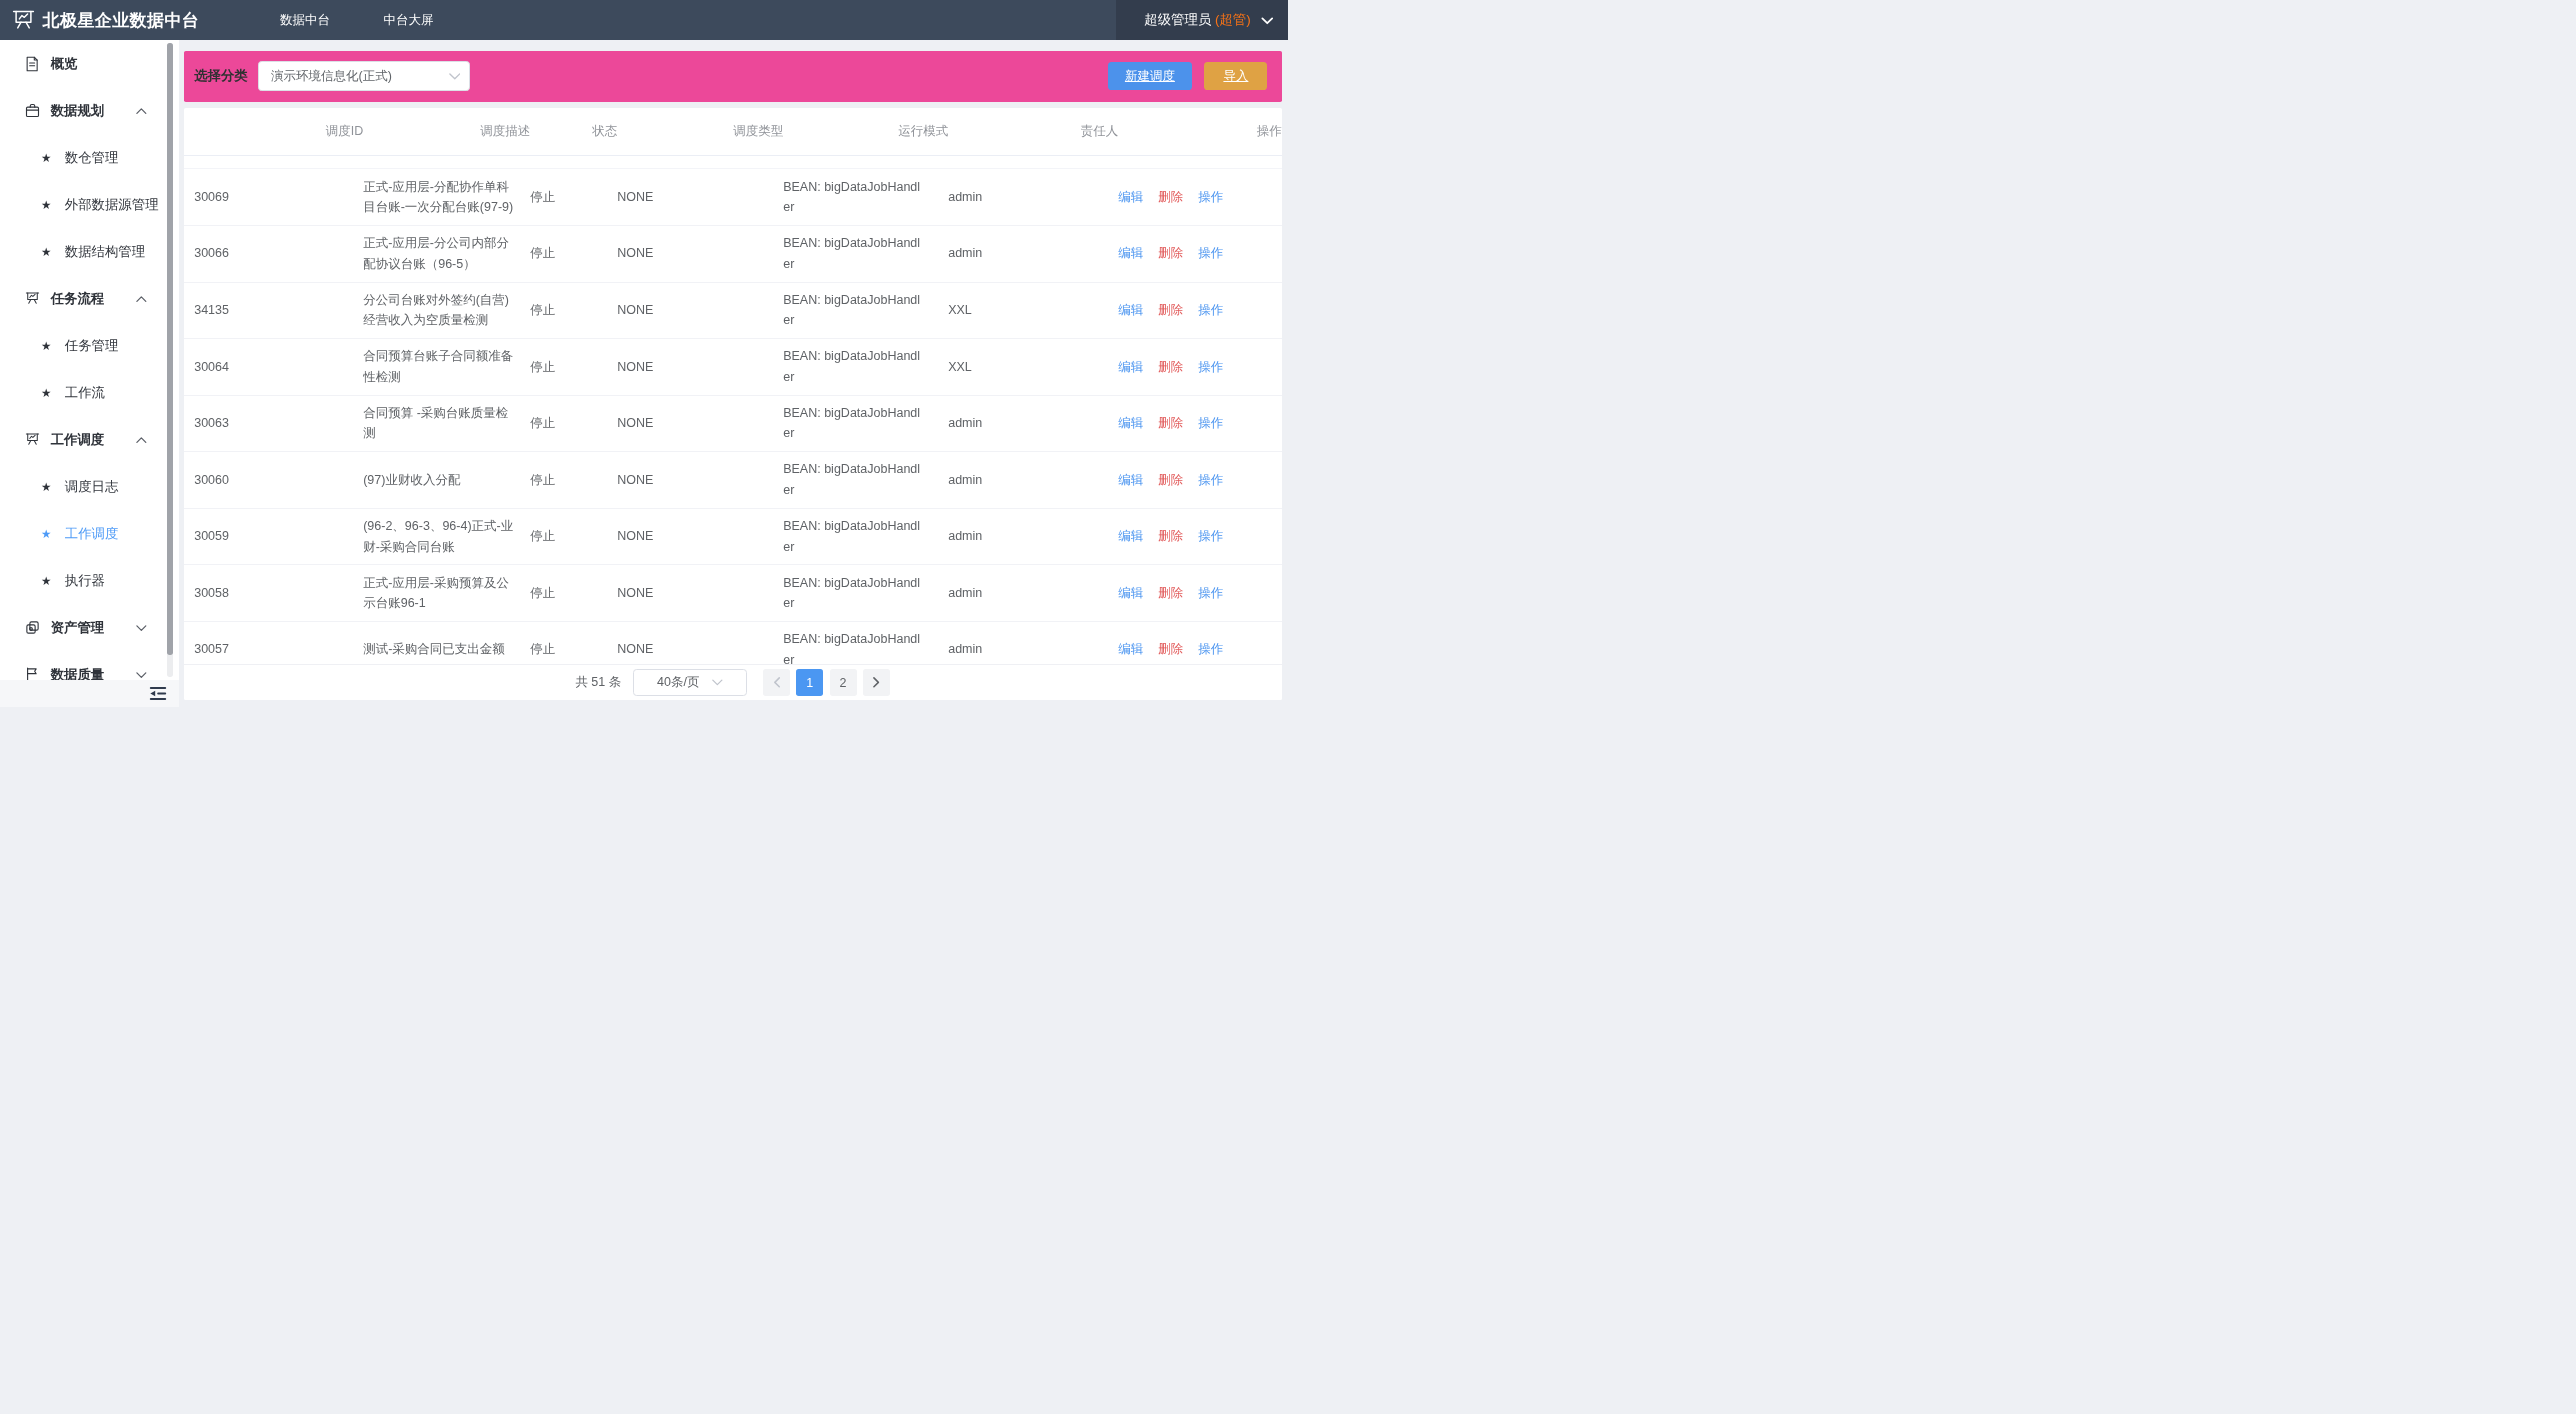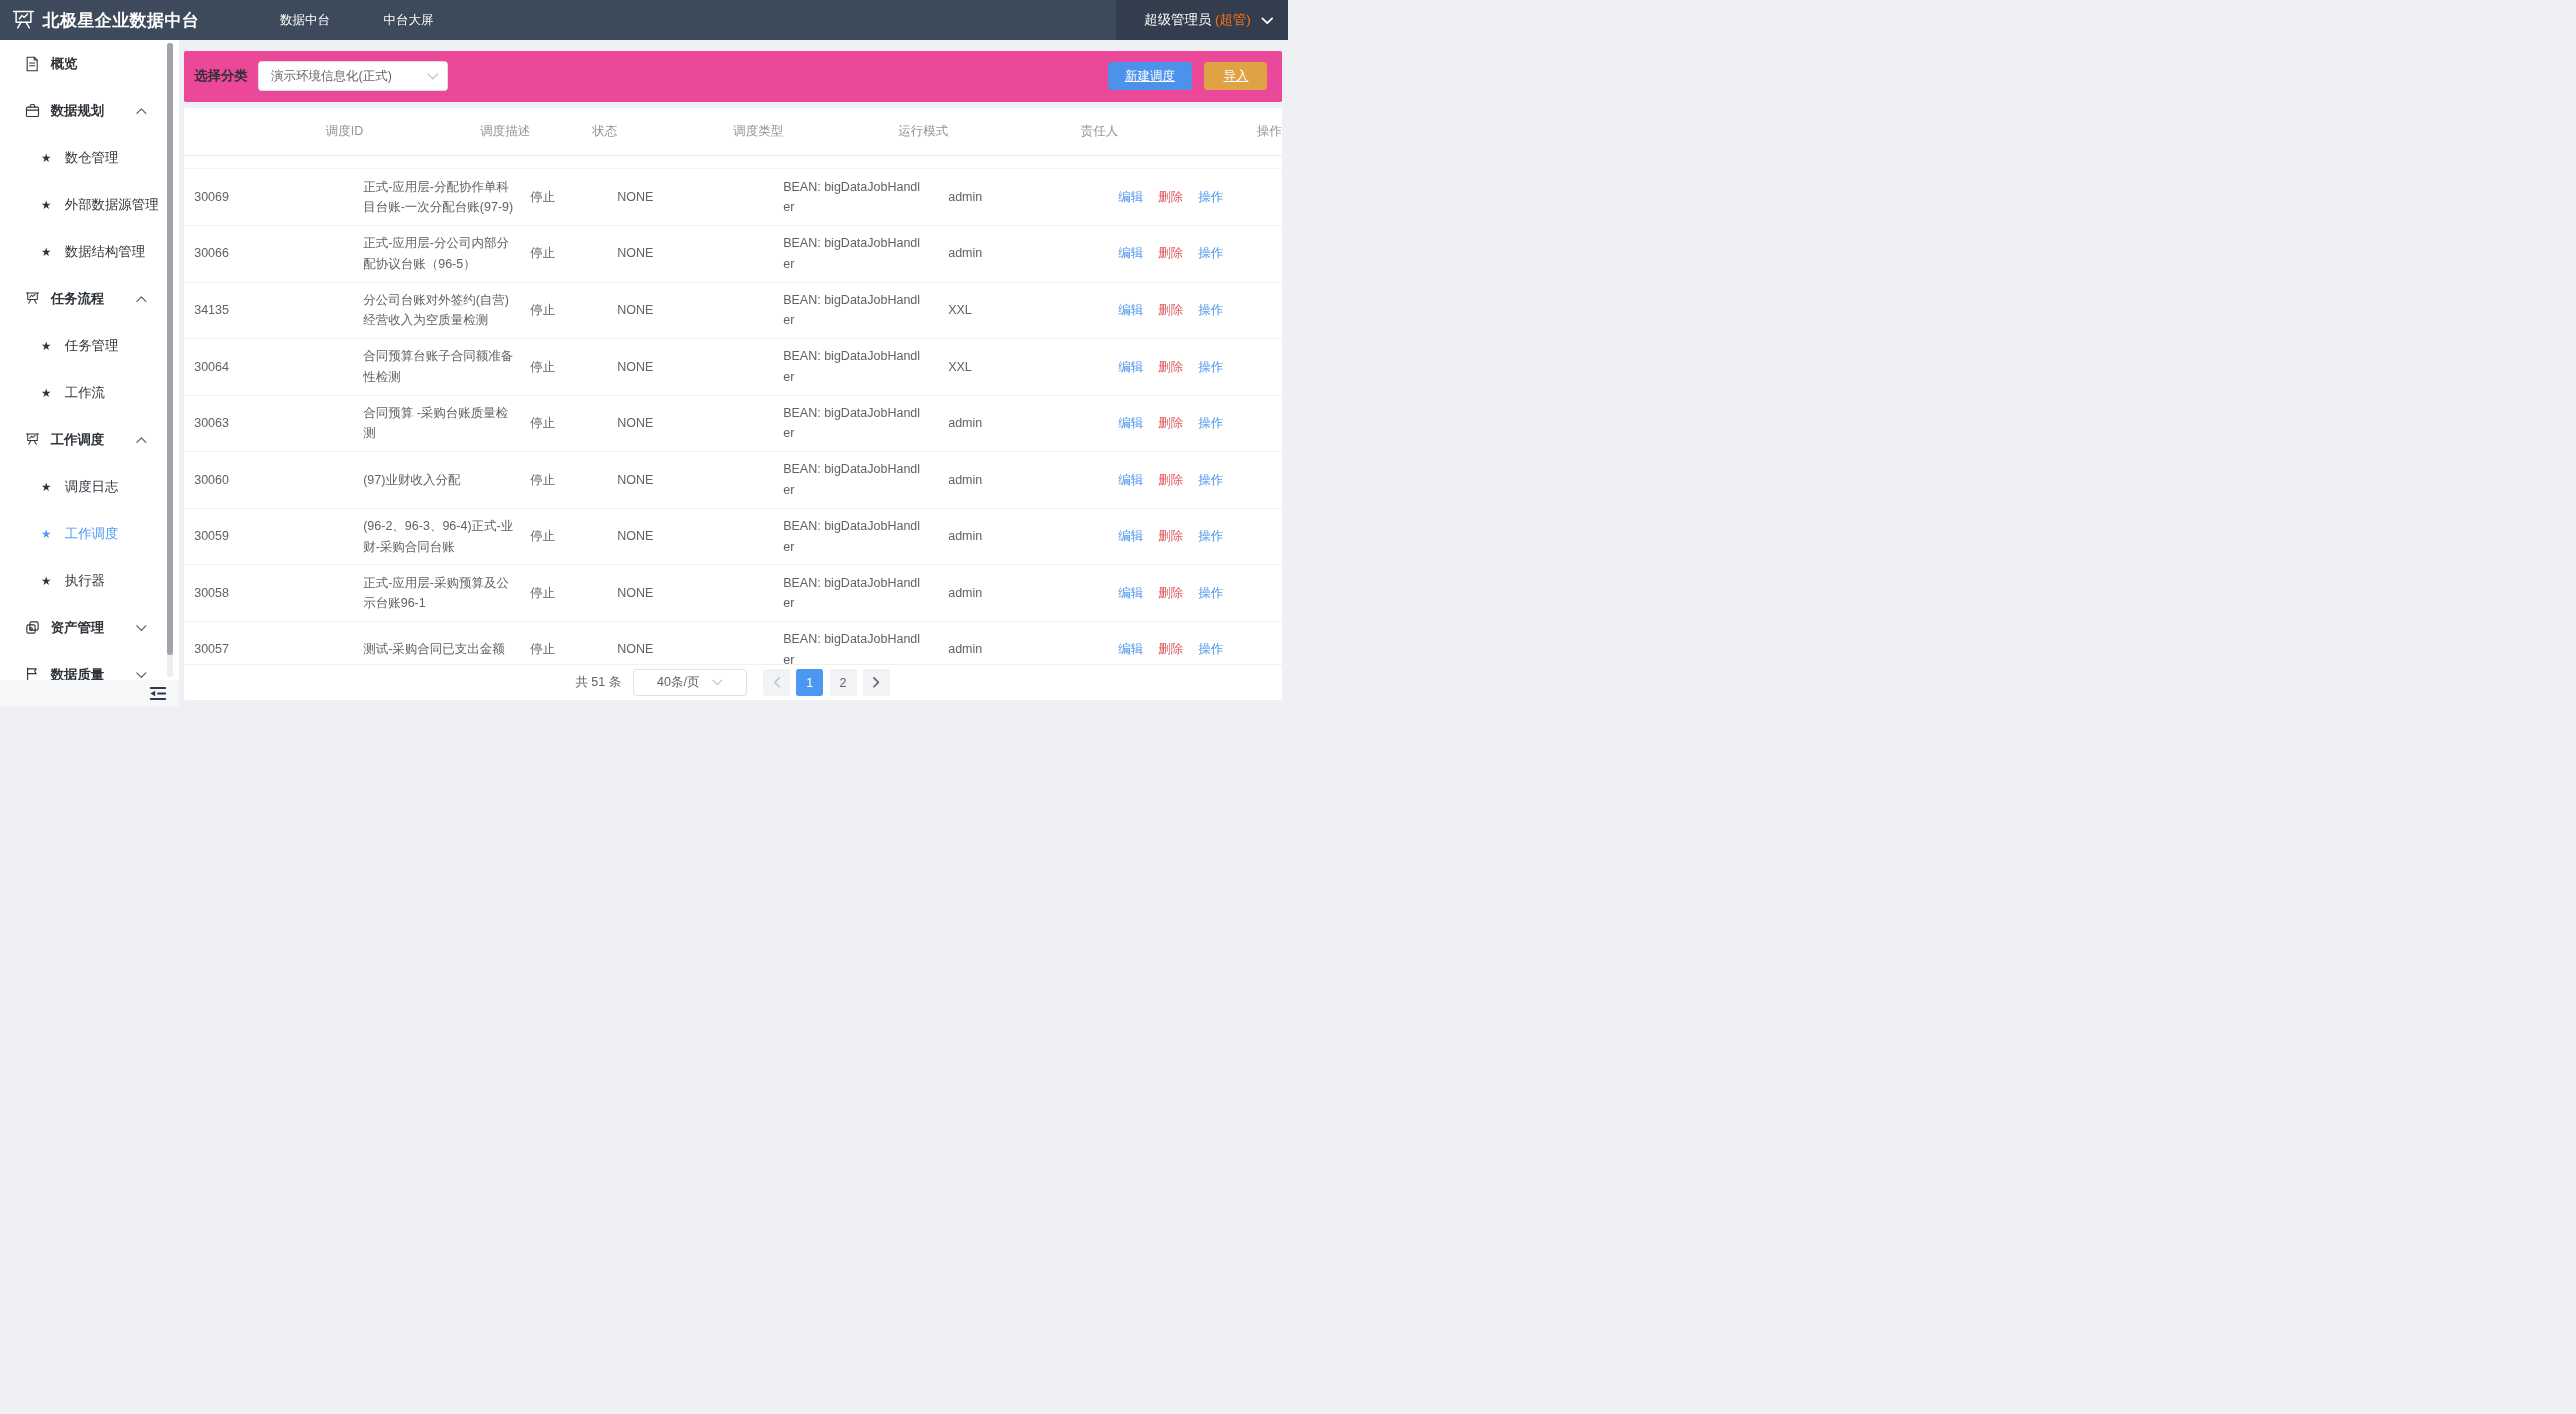--- a/index.html
+++ b/index.html
@@ -45,21 +45,21 @@
   }
   .collapse-btn { display:inline-flex; cursor:pointer; }
   
   .main { position:absolute; left:179px; top:40px; right:0; bottom:0; }
   .filter-card {
     position:absolute; left:4.5px; right:6.3px; top:10.7px; height:51px; background:#ec4899;
     border-radius:1.8px; display:flex; align-items:center; padding:0 14.3px 0 10.7px;
   }
   .filter-label { font-size:13.4px; font-weight:600; color:#303133; margin-right:10.7px; }
   .select-box {
-    width:190px; height:30px; border:0.9px solid #DCDFE6; border-radius:3.6px;
+    width:212px; height:30px; border:0.9px solid #DCDFE6; border-radius:3.6px;
     display:flex; align-items:center; padding:0 9px 0 11.6px; color:#5F6368; font-size:12.5px; cursor:pointer; background:#fff;
   }
   .select-box .sel-caret { margin-left:auto; display:inline-flex; }
   .filter-actions { margin-left:auto; display:flex; gap:12.5px; }
   .btn { height:28px; border:none; border-radius:3.6px; color:#fff; font-size:12.5px; cursor:pointer;
          font-family:inherit; display:flex; align-items:center;text-decoration:underline; }
   .btn-primary { background:#4C92EB; padding:0 17px; }
   .btn-warning { background:#DFA244; padding:0 19px; }
   .table-card {
     position:absolute; left:4.5px; right:6.3px; top:68px; height:592px; background:#fff;

